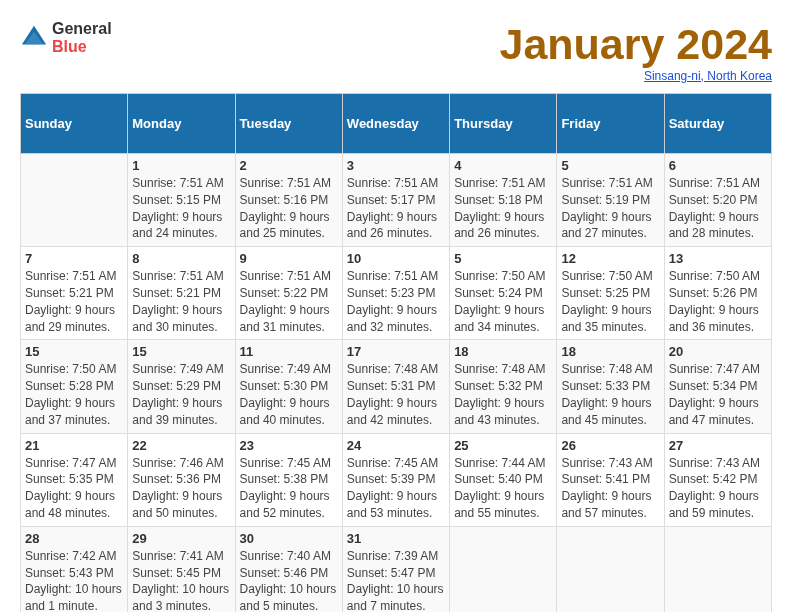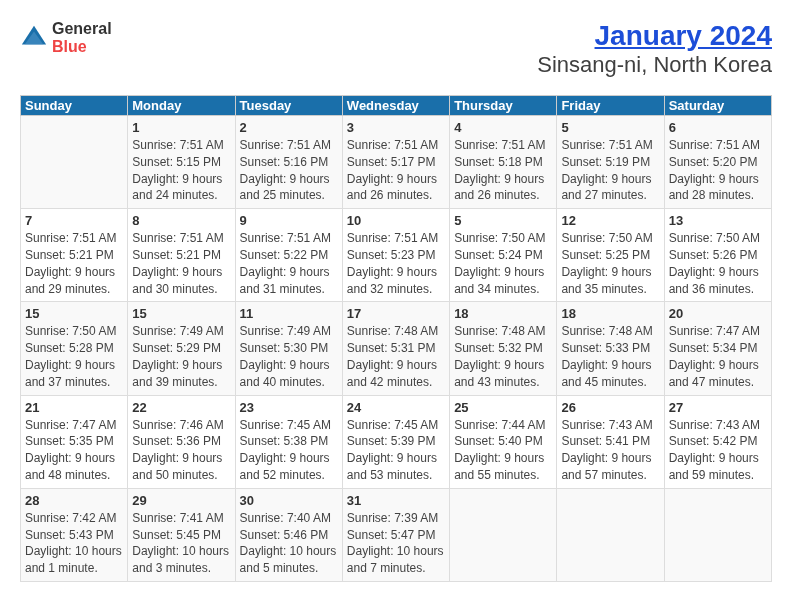--- a/index.html
+++ b/index.html
@@ -7,21 +7,21 @@
       font-family: Arial, sans-serif;
       background: #fff;
       width: 792px;
       min-height: 612px;
       padding: 20px;
     }
     .header {
       display: flex;
       justify-content: space-between;
       align-items: flex-start;
-      margin-bottom: 17px;
+      margin-bottom: 10px;
     }
     .logo {
       display: flex;
       align-items: center;
       gap: 4px;
     }
     .logo-text {
       display: flex;
       flex-direction: column;
       line-height: 1.1;
@@ -37,40 +37,40 @@
       color: #ef4444;
     }
     .logo-icon {
       width: 28px;
       height: 28px;
     }
     .title-block {
       text-align: right;
     }
     .month-title {
-      font-size: 28px;
-      font-weight: bold;
+      font-size: 43px;
+      font-weight: bold;
+      color: #a16207;
+    }
+    .location-title {
+      font-size: 12px;
       color: #1d4ed8;
       text-decoration: underline;
-    }
-    .location-title {
-      font-size: 22px;
-      color: #404040;
     }
     table {
       width: 100%;
       border-collapse: collapse;
       table-layout: fixed;
     }
     thead tr {
       background-color: #1a6faa;
       color: #fff;
     }
     thead th {
-      padding: 2px 4px;
+      padding: 22px 4px;
       font-size: 13px;
       font-weight: bold;
       text-align: left;
       border: 1px solid #ccc;
     }
     tbody tr {
       vertical-align: top;
     }
     tbody td {
       border: 1px solid #ddd;

